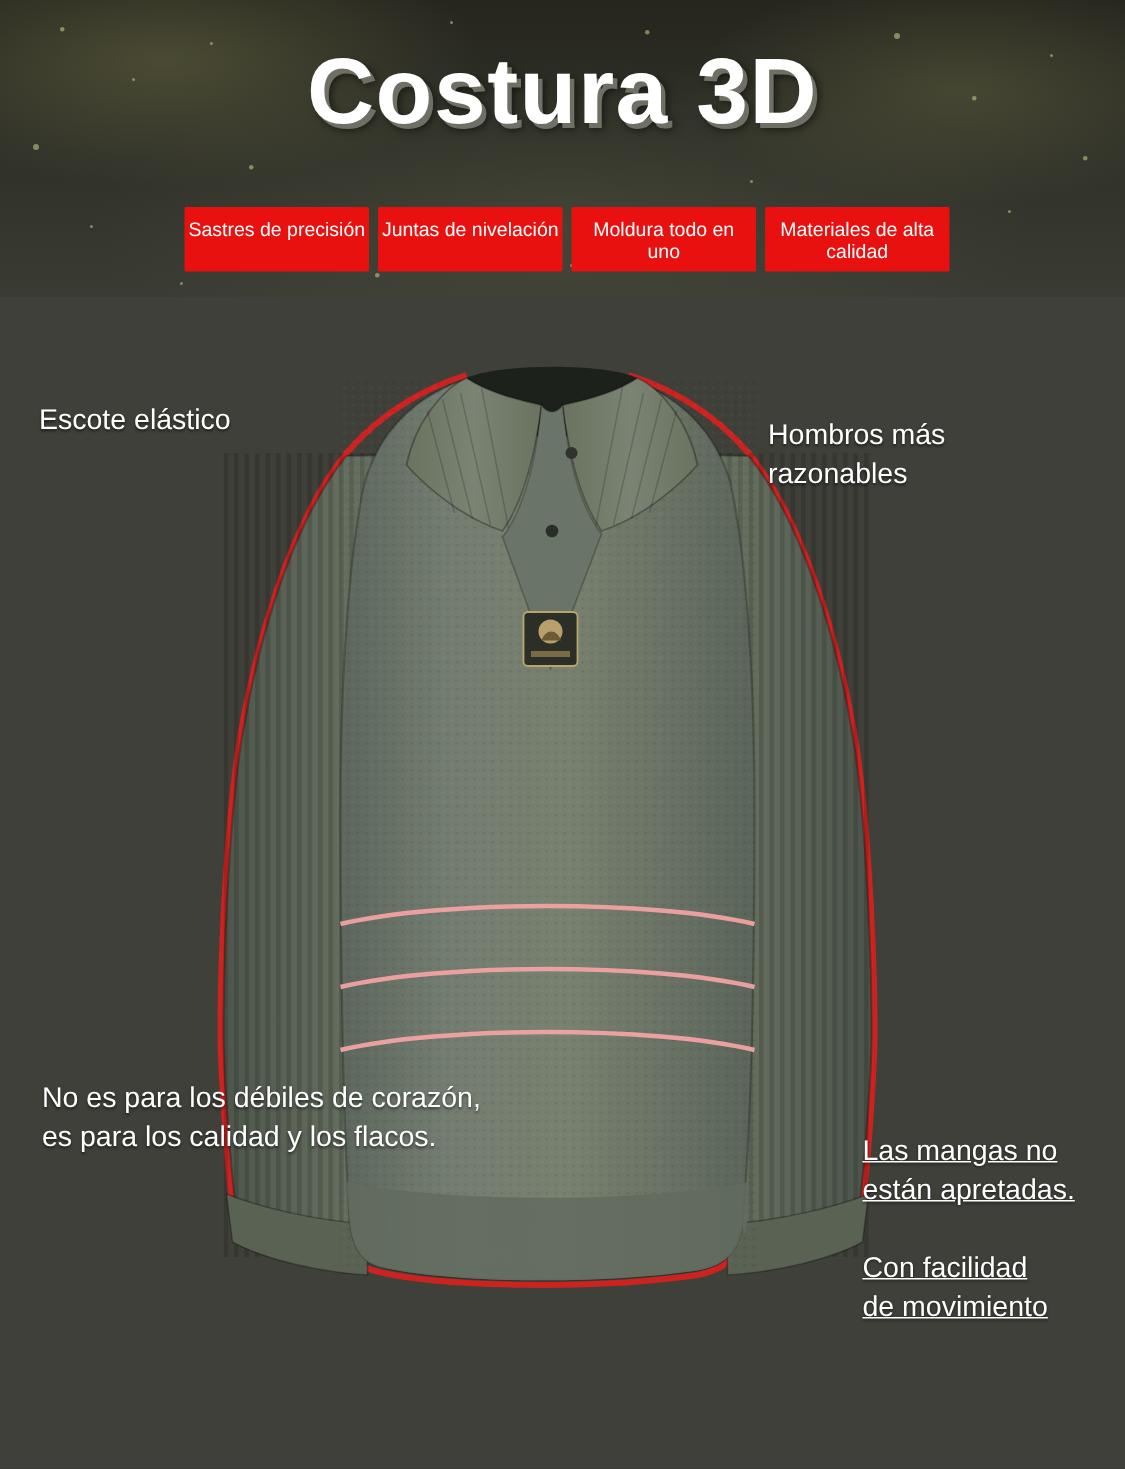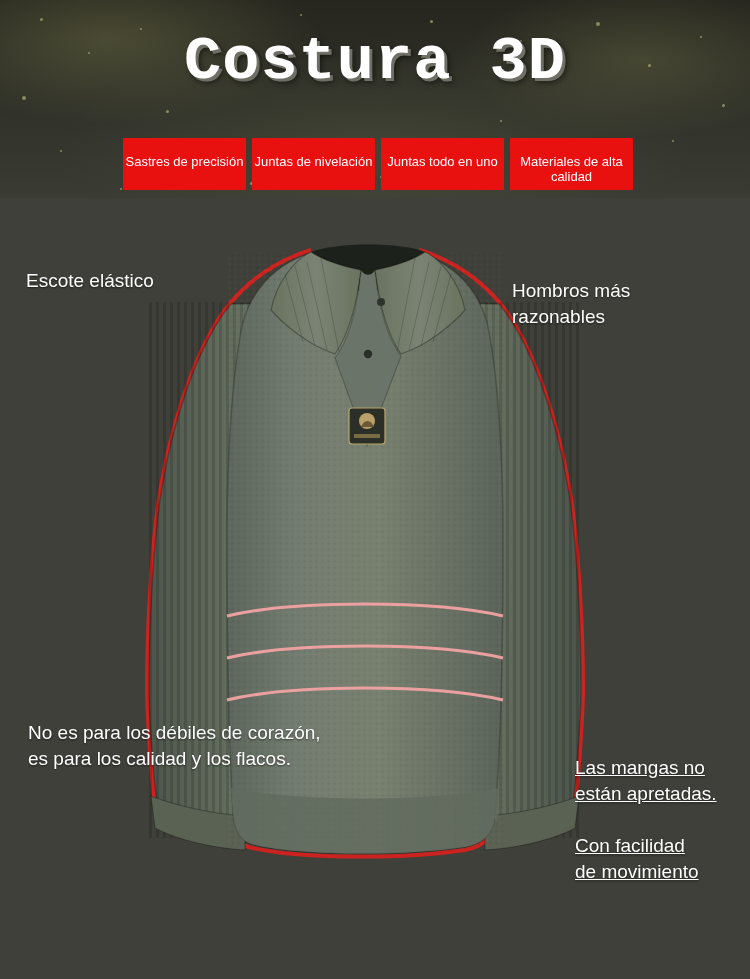--- a/index.html
+++ b/index.html
@@ -45,39 +45,39 @@
     left: 0; top: 26px;
     width: 750px;
     text-align: center;
     font-size: 62px;
     font-weight: bold;
     letter-spacing: 1px;
     color: #ffffff;
     text-shadow:
       3px 3px 0 #6f6f66,
       4px 4px 6px rgba(0,0,0,0.6);
-    font-family: Liberation Mono, monospace;
+    font-family: Liberation Sans, sans-serif;
   }
 
   .tag-row {
     position: absolute;
     left: 123px;
     top: 138px;
     width: 510px;
     display: flex;
     gap: 6px;
   }
   .tag {
     flex: 1 1 0;
     background: #e8110f;
     color: #ffffff;
     font-size: 13px;
     line-height: 15px;
     text-align: center;
-    padding: 16px 2px 6px 2px;
+    padding: 7px 2px 6px 2px;
     border-radius: 1px;
   }
 
   
   .product-area {
     position: absolute;
     left: 0; top: 198px;
     width: 750px;
     height: 781px;
     background: #3f4039;
@@ -136,21 +136,21 @@
     <div class="speck" style="left:250px; top:182px; width:3px; height:3px;"></div>
     <div class="speck" style="left:120px; top:188px; width:2px; height:2px;"></div>
 
     <div class="banner-title">Costura 3D</div>
 
     <div class="tag-row">
       <div class="tag">Sastres de
 precisión</div>
       <div class="tag">Juntas de
 nivelación</div>
-      <div class="tag">Juntas
+      <div class="tag">Moldura
 todo en uno</div>
       <div class="tag">Materiales de
 alta calidad</div>
     </div>
   </div>
 
   <div class="product-area">
 
     <div class="sweater">
       <svg class="sw-svg" width="480" height="650" viewBox="0 0 480 650" xmlns="http://www.w3.org/2000/svg">

